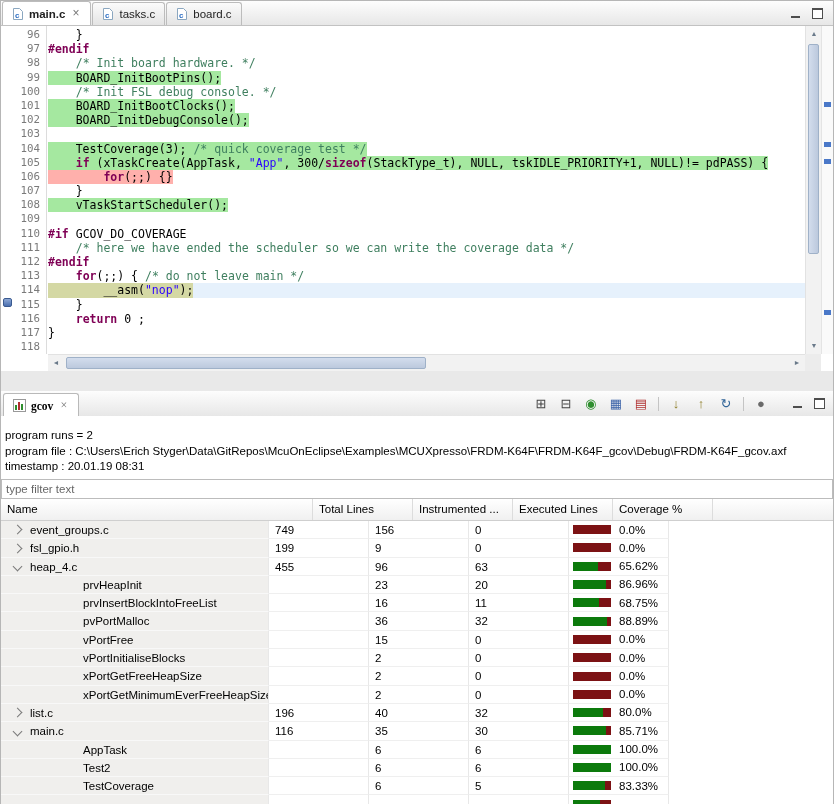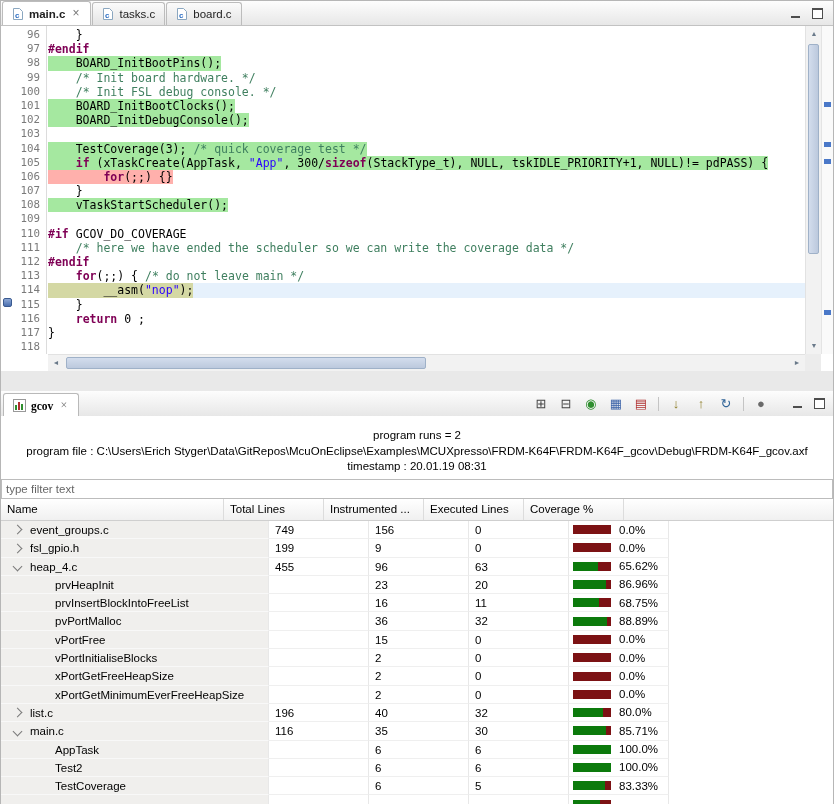--- a/index.html
+++ b/index.html
@@ -66,41 +66,41 @@
   .tabbar2{position:absolute;left:0;top:0;right:0;height:25px;
            background:linear-gradient(#fdfdfd,#e7e7e7);border-bottom:1px solid #c2c2c2;font-family:Liberation Serif, serif;}
   .gtab{position:absolute;left:2px;top:2px;height:23px;background:#fff;border:1px solid #b9b9b9;border-bottom:none;
         border-radius:3px 3px 0 0;padding:0 9px;display:flex;align-items:center;gap:5px;font-weight:bold;}
   .toolbar{position:absolute;right:64px;top:0;height:25px;display:flex;align-items:center;gap:9px;}
   .tbtn{font-size:13px;line-height:16px;width:16px;text-align:center;cursor:default;}
   .tsep{width:1px;height:14px;background:#c4c4c4;}
   .winbtns2{position:absolute;right:8px;top:3px;display:flex;align-items:center;gap:12px;height:18px;}
 
   .info{position:absolute;left:0;top:25px;right:0;height:63px;background:#fff;padding:12px 4px 0 4px;box-sizing:border-box;}
-  .info div{line-height:15.5px;white-space:nowrap;text-align:center;}
+  .info div{line-height:15.5px;white-space:nowrap;}
 
   .filter{position:absolute;left:0;top:88px;right:0;height:20px;border:1px solid #bcbcbc;box-sizing:border-box;
           padding:0 4px;font-family:"Liberation Sans",sans-serif;font-size:11.5px;color:#666;background:#fff;outline:none;width:100%;}
 
   .thead{position:absolute;left:0;top:108px;right:0;height:22px;display:flex;
          background:linear-gradient(#ffffff,#f0f0f0);border-bottom:1px solid #cfcfcf;box-sizing:border-box;}
   .th{box-sizing:border-box;border-right:1px solid #dcdcdc;padding-left:6px;line-height:21px;overflow:hidden;white-space:nowrap;}
-  .th.c0{width:223px;} .th.c1{width:100px;} .th.c2{width:100px;} .th.c3{width:100px;} .th.c4{width:100px;}
+  .th.c0{width:312px;} .th.c1{width:100px;} .th.c2{width:100px;} .th.c3{width:100px;} .th.c4{width:100px;}
   .th.cf{flex:1;border-right:none;}
 
   .tbody{position:absolute;left:0;top:130px;right:0;bottom:0;overflow:hidden;background:#fff;}
   .tr{display:flex;height:18.3px;}
   .td{box-sizing:border-box;border-right:1px solid #e8e8e8;border-bottom:1px solid #efefef;
       line-height:18.3px;overflow:hidden;white-space:nowrap;}
   .td.name{width:268px;background:#f0efed;border-bottom:1px solid #f8f8f8;}
   .td.num{width:100px;padding-left:6px;}
   .td.cov{width:100px;padding-left:4px;display:flex;align-items:center;}
   .td.fill-td{flex:1;border-right:none;border-bottom:none;background:#fff;}
   .td.name.lvl0{padding-left:13px;}
-  .td.name.lvl1{padding-left:54px;}
+  .td.name.lvl1{padding-left:82px;}
   .exp{display:inline-block;width:6px;height:6px;border-right:1.6px solid #7a7a7a;border-bottom:1.6px solid #7a7a7a;
        margin-right:9px;vertical-align:middle;margin-bottom:2px;}
   .exp.collapsed{transform:rotate(-45deg);}
   .exp.expanded{transform:rotate(45deg);}
   .bar{display:inline-block;width:38px;height:9px;margin-right:8px;position:relative;overflow:hidden;flex:none;}
   .bar .fill{position:absolute;left:0;top:0;bottom:0;}
   .pct{line-height:18.3px;}
 
   svg text{font-family:"Liberation Sans",sans-serif;}
 </style>
@@ -186,22 +186,22 @@
           <div class="ln">113</div>
           <div class="ln">114</div>
           <div class="ln">115</div>
           <div class="ln">116</div>
           <div class="ln">117</div>
           <div class="ln">118</div>
         </div>
       <div class="code">
           <div class="cl"><span class="lw"><span class="tk-p">    }</span></span></div>
           <div class="cl"><span class="lw"><span class="tk-d">#endif</span></span></div>
+          <div class="cl"><span class="lw"><span class="tk-p">    </span><span class="tk-c">/* Init board hardware. */</span></span></div>
           <div class="cl"><span class="lw cov-g"><span class="tk-p">    BOARD_InitBootPins();</span></span></div>
-          <div class="cl"><span class="lw"><span class="tk-p">    </span><span class="tk-c">/* Init board hardware. */</span></span></div>
           <div class="cl"><span class="lw"><span class="tk-p">    </span><span class="tk-c">/* Init FSL debug console. */</span></span></div>
           <div class="cl"><span class="lw cov-g"><span class="tk-p">    BOARD_InitBootClocks();</span></span></div>
           <div class="cl"><span class="lw cov-g"><span class="tk-p">    BOARD_InitDebugConsole();</span></span></div>
           <div class="cl"><span class="lw"></span></div>
           <div class="cl"><span class="lw cov-g"><span class="tk-p">    TestCoverage(3); </span><span class="tk-c">/* quick coverage test */</span></span></div>
           <div class="cl"><span class="lw cov-g"><span class="tk-p">    </span><span class="tk-k">if</span><span class="tk-p"> (xTaskCreate(AppTask, </span><span class="tk-s">"App"</span><span class="tk-p">, 300/</span><span class="tk-k">sizeof</span><span class="tk-p">(StackType_t), NULL, tskIDLE_PRIORITY+1, NULL)!= pdPASS) {</span></span></div>
           <div class="cl"><span class="lw cov-r"><span class="tk-p">        </span><span class="tk-k">for</span><span class="tk-p">(;;) {}</span></span></div>
           <div class="cl"><span class="lw"><span class="tk-p">    }</span></span></div>
           <div class="cl"><span class="lw cov-g"><span class="tk-p">    vTaskStartScheduler();</span></span></div>
           <div class="cl"><span class="lw"></span></div>

